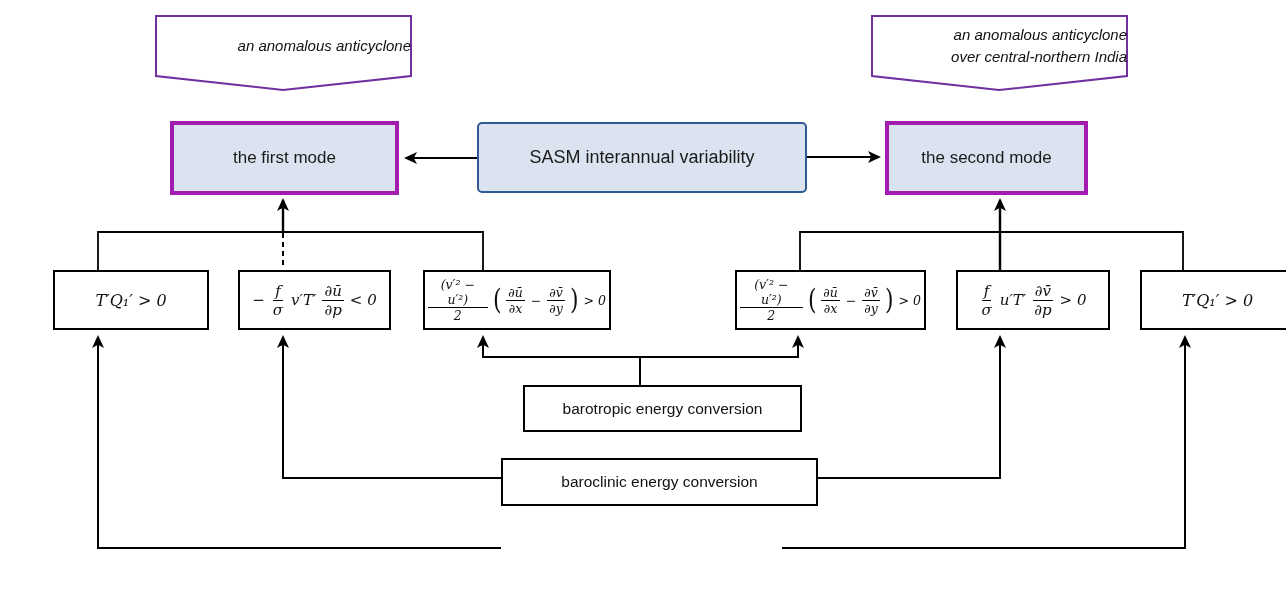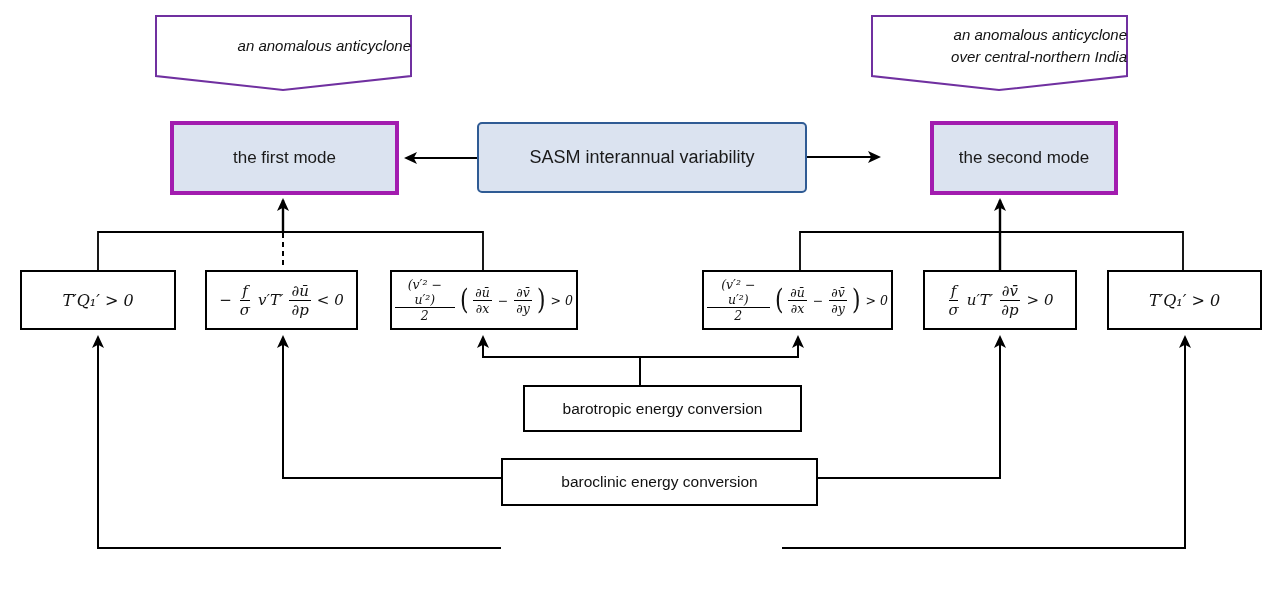--- a/index.html
+++ b/index.html
@@ -14,21 +14,21 @@
   }
   .mode-box{
     background:#dbe3f0;border:4px solid #a21caf;font-size:17px;color:#1a1a1a;
   }
   .sasm-box{
     background:#dbe3f0;border:2.5px solid #2f5b94;border-radius:5px;font-size:18px;color:#1a1a1a;
   }
   .plain-box{font-size:15.5px;color:#111;}
   .formula-box{
     font-family:"DejaVu Serif","DejaVu Sans",serif;font-style:italic;color:#111;
-    display:flex;align-items:center;justify-content:center;
+    display:flex;align-items:center;justify-content:center;margin-left:33px;
   }
   .formula-box .tok{margin:0 3px;white-space:nowrap;}
   .frac{display:inline-flex;flex-direction:column;align-items:center;margin:0 3px;line-height:1.2;}
   .frac .num{border-bottom:1.4px solid #000;padding:0 2px;}
   .frac .den{padding:0 2px;}
   .paren{font-style:normal;font-size:2.2em;font-weight:400;line-height:0.85;margin:0 1px;transform:scaleX(.8);}
   .callout-text{
     position:absolute;z-index:2;display:flex;flex-direction:column;align-items:flex-end;justify-content:center;
     font-size:15px;line-height:1.45;color:#111;text-align:center;font-style:italic;
   }
@@ -72,21 +72,21 @@
   <div class="callout-text" style="left:156px;top:16px;width:255px;height:60px;">
     <div>an anomalous anticyclone</div>
   </div>
   <div class="callout-text" style="left:872px;top:16px;width:255px;height:60px;">
     <div>an anomalous anticyclone</div>
     <div>over central-northern India</div>
   </div>
 
   <div class="box mode-box" style="left:170px;top:121px;width:229px;height:74px;">the first mode</div>
   <div class="box sasm-box" style="left:477px;top:122px;width:330px;height:71px;">SASM interannual variability</div>
-  <div class="box mode-box" style="left:930px;top:121px;width:188px;height:74px;">the second mode</div>
+  <div class="box mode-box" style="left:885px;top:121px;width:203px;height:74px;">the second mode</div>
 
   <div class="box formula-box f16" style="left:20px;top:270px;width:156px;height:60px;">
       <span class="tok">T′Q₁′ &gt; 0</span>
     </div>
   <div class="box formula-box f15" style="left:205px;top:270px;width:153px;height:60px;">
       <span class="tok">−</span>
       <span class="frac">
         <span class="num">f</span>
         <span class="den">σ</span>
       </span>

